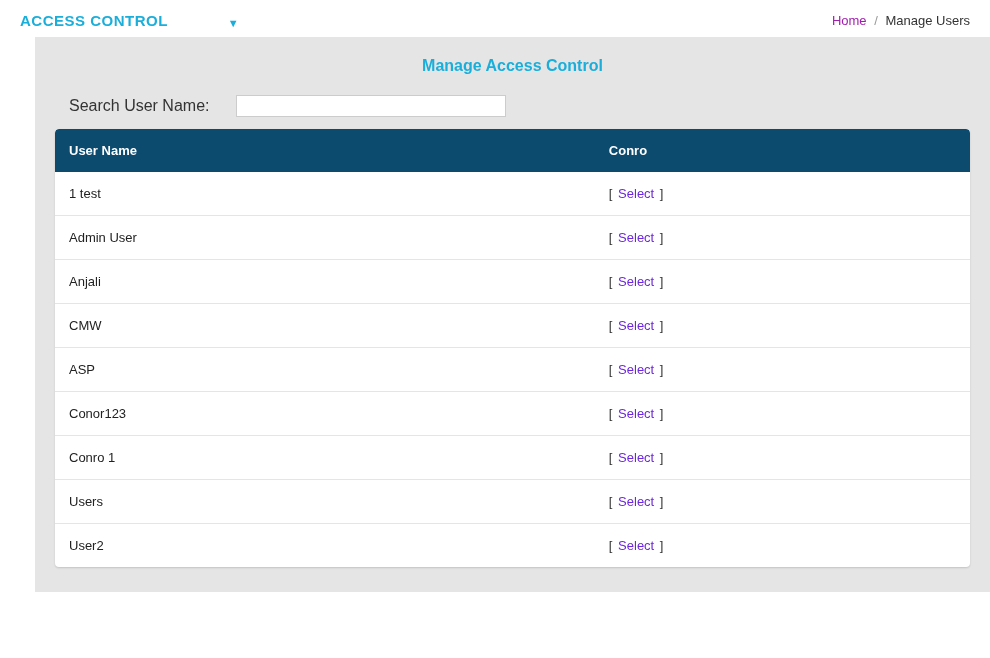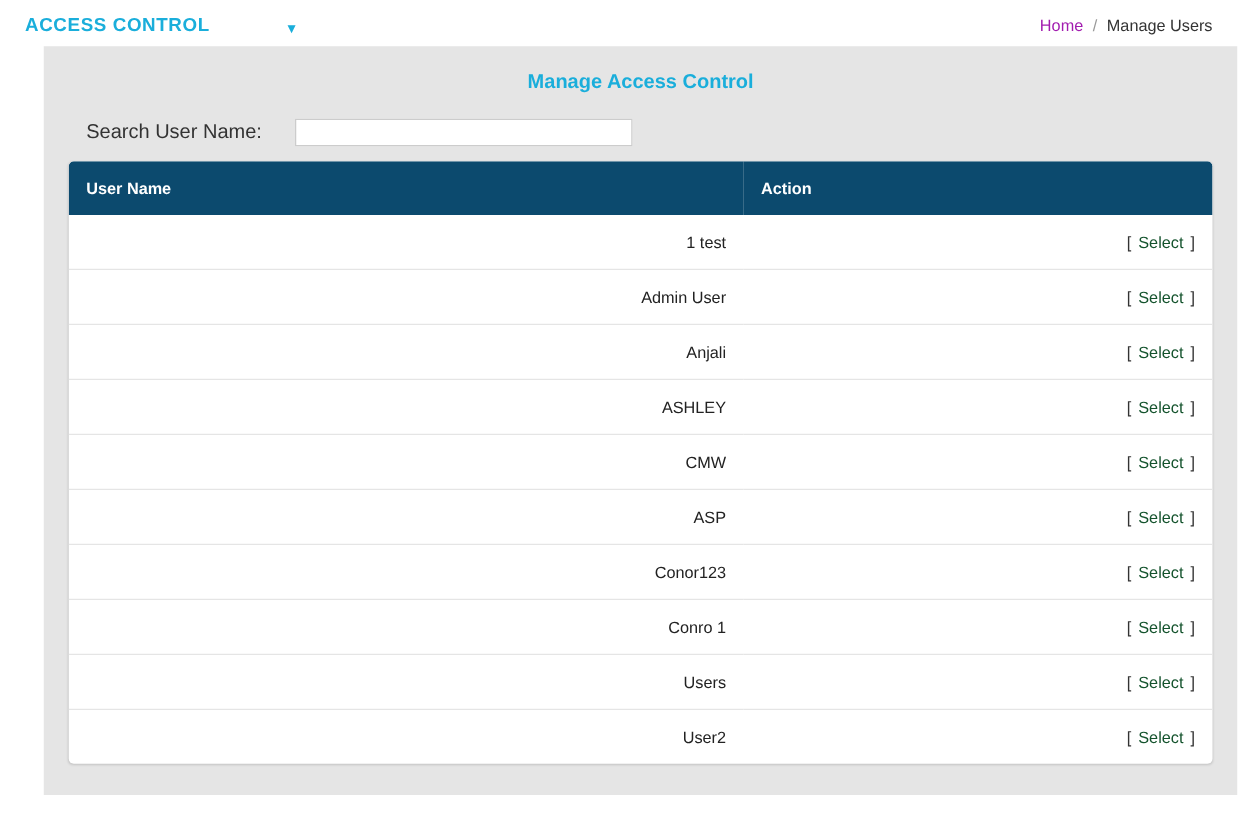--- a/index.html
+++ b/index.html
@@ -93,30 +93,29 @@
       border-top-left-radius: 4px;
     }
     .data-table thead th:last-child {
       border-top-right-radius: 4px;
     }
     .data-table tbody td {
       padding: 14px 14px;
       border-top: 1px solid #e5e5e5;
       font-size: 13px;
       color: #222;
-      text-align: right;
     }
     .data-table tbody tr:first-child td {
       border-top: none;
     }
     .col-username { width: 59%; }
     .col-action   { width: 41%; }
     .action-cell .bracket { color: #333; }
     .action-cell .select-link {
-      color: #14532d;
+      color: #6d28d9;
       text-decoration: none;
       margin: 0 2px;
       cursor: pointer;
     }
   </style>
 </head>
 <body>
 
 <div class="topbar">
   <div class="topbar-left">
@@ -135,38 +134,34 @@
 
   <div class="search-row">
     <span>Search User Name:</span>
     <input type="text" value="" style="">
   </div>
 
   <table class="data-table">
     <thead>
       <tr>
         <th class="col-username">User Name</th>
-        <th class="col-action">Action</th>
+        <th class="col-action">Conro</th>
       </tr>
     </thead>
     <tbody id="users-tbody">
         <tr>
           <td>1 test</td>
           <td class="action-cell"><span class="bracket">[</span> <a class="select-link" href="#">Select</a> <span class="bracket">]</span></td>
         </tr>
         <tr>
           <td>Admin User</td>
           <td class="action-cell"><span class="bracket">[</span> <a class="select-link" href="#">Select</a> <span class="bracket">]</span></td>
         </tr>
         <tr>
           <td>Anjali</td>
-          <td class="action-cell"><span class="bracket">[</span> <a class="select-link" href="#">Select</a> <span class="bracket">]</span></td>
-        </tr>
-        <tr>
-          <td>ASHLEY</td>
           <td class="action-cell"><span class="bracket">[</span> <a class="select-link" href="#">Select</a> <span class="bracket">]</span></td>
         </tr>
         <tr>
           <td>CMW</td>
           <td class="action-cell"><span class="bracket">[</span> <a class="select-link" href="#">Select</a> <span class="bracket">]</span></td>
         </tr>
         <tr>
           <td>ASP</td>
           <td class="action-cell"><span class="bracket">[</span> <a class="select-link" href="#">Select</a> <span class="bracket">]</span></td>
         </tr>

